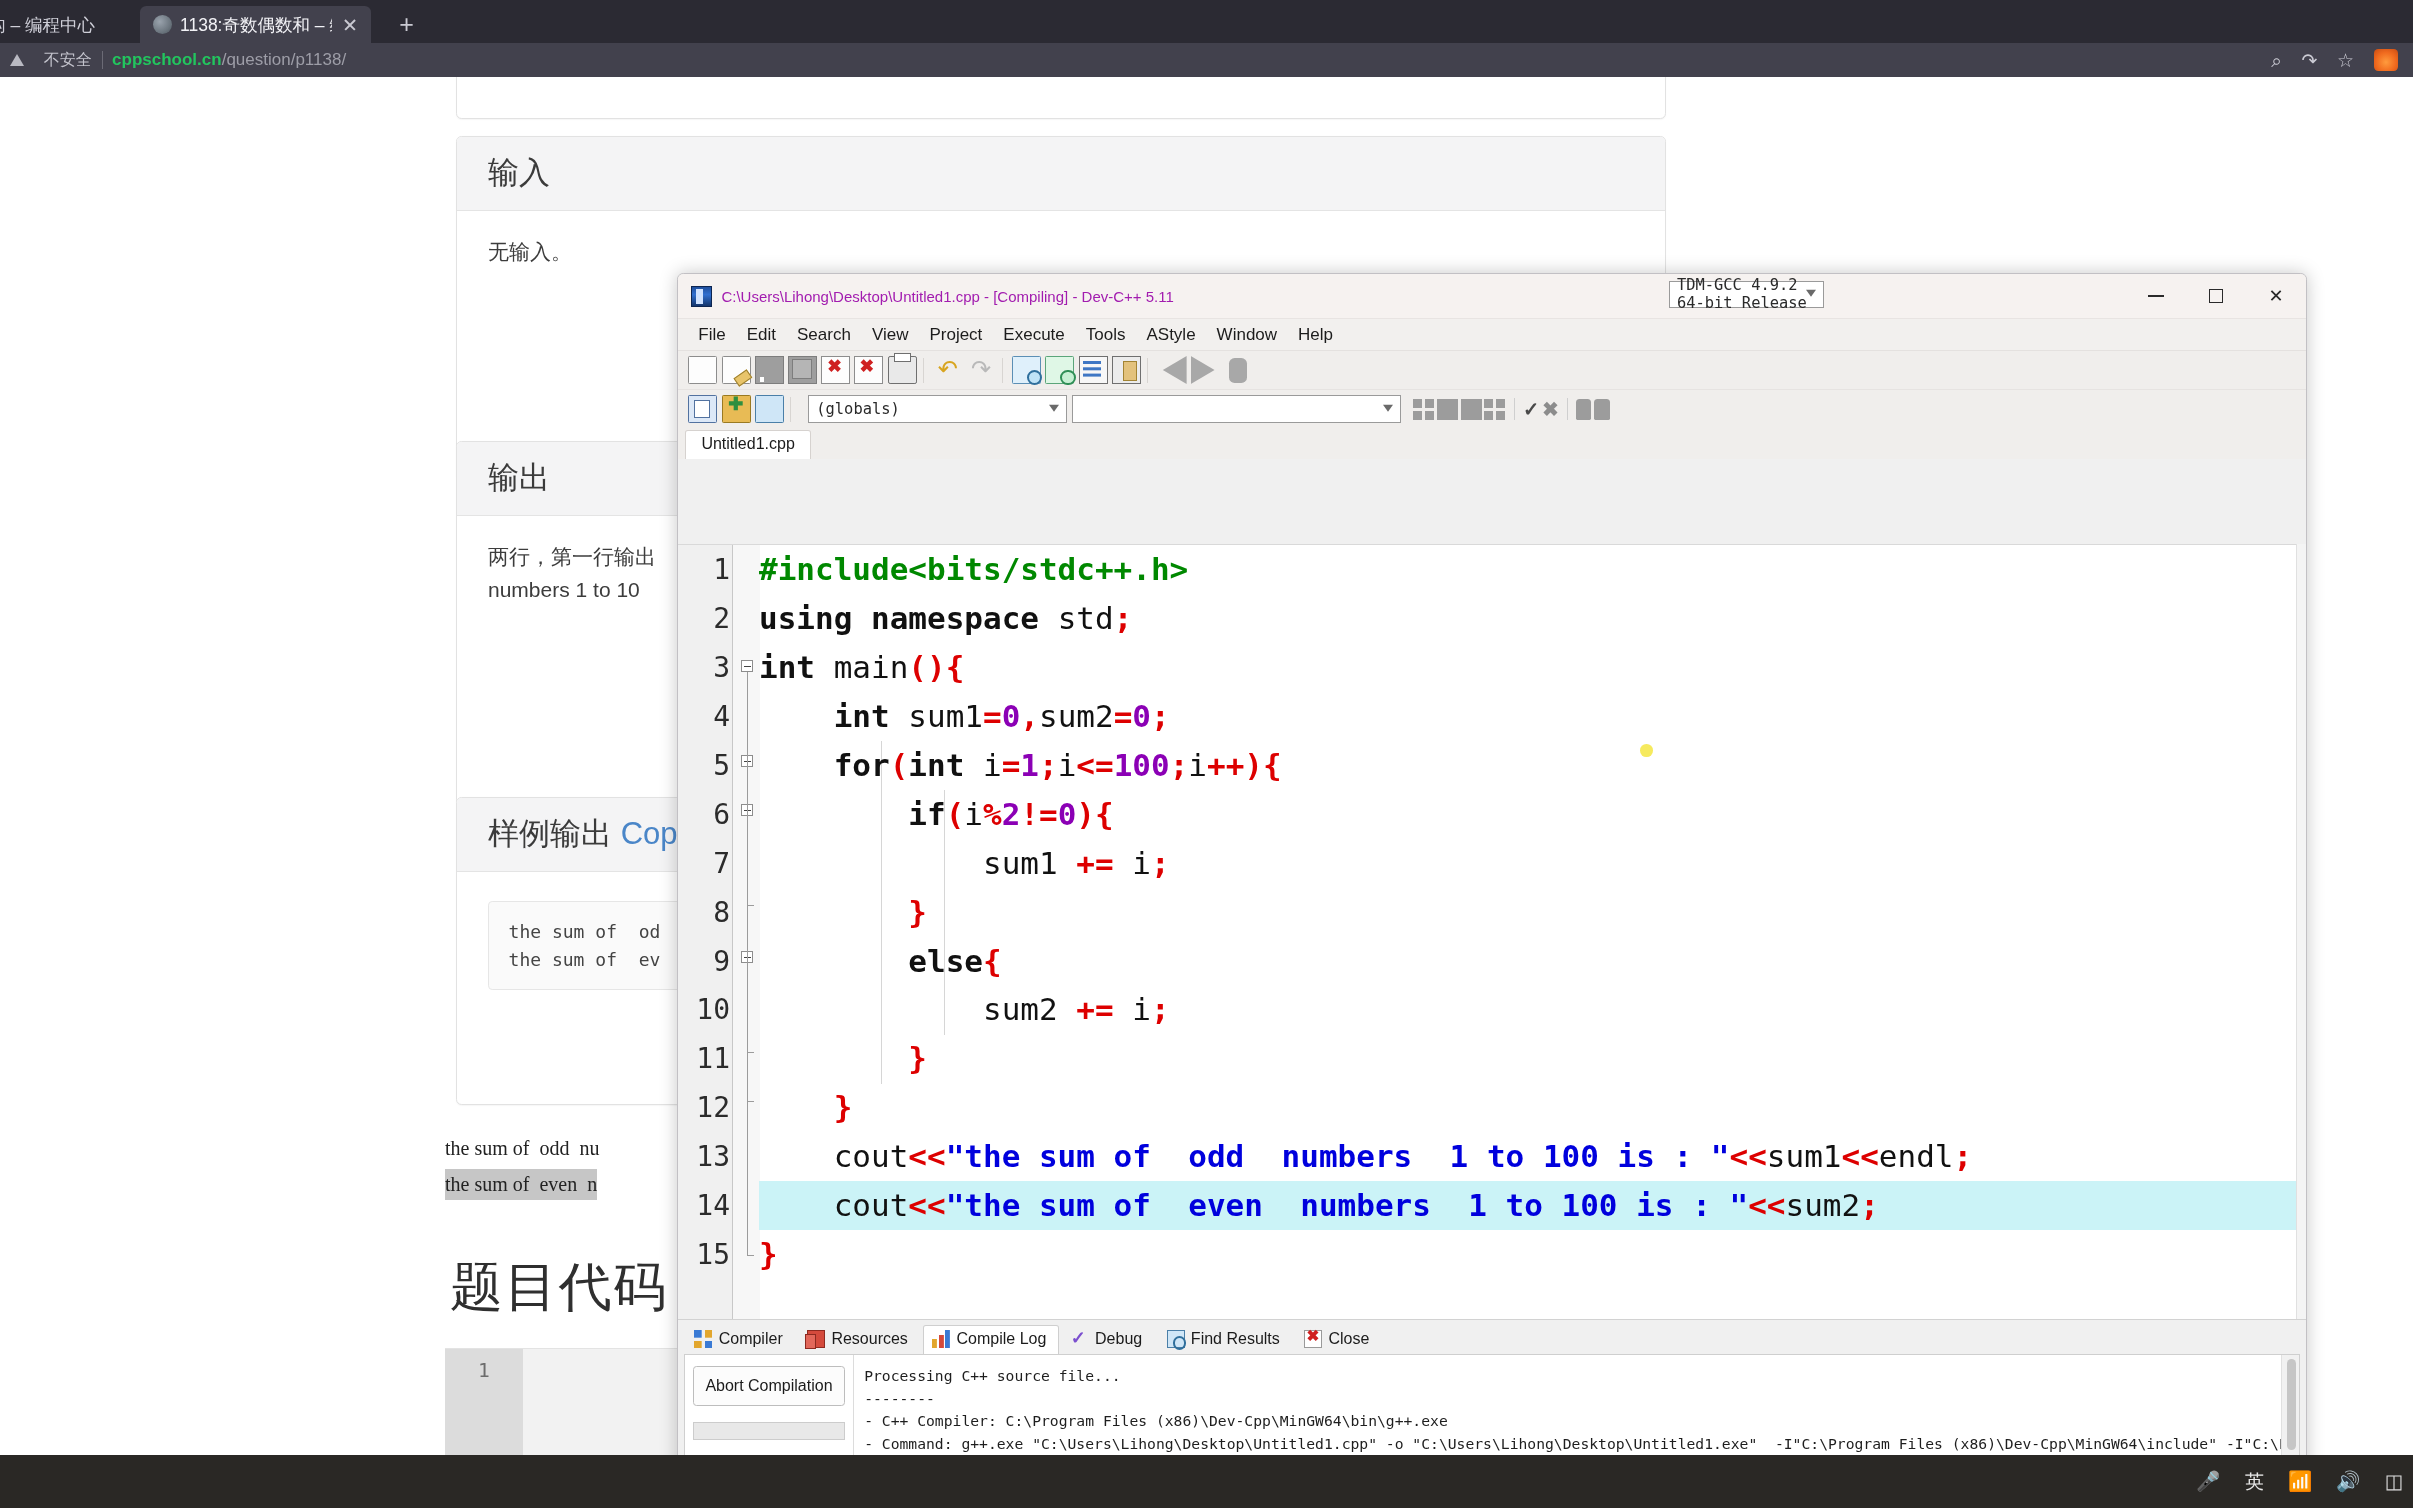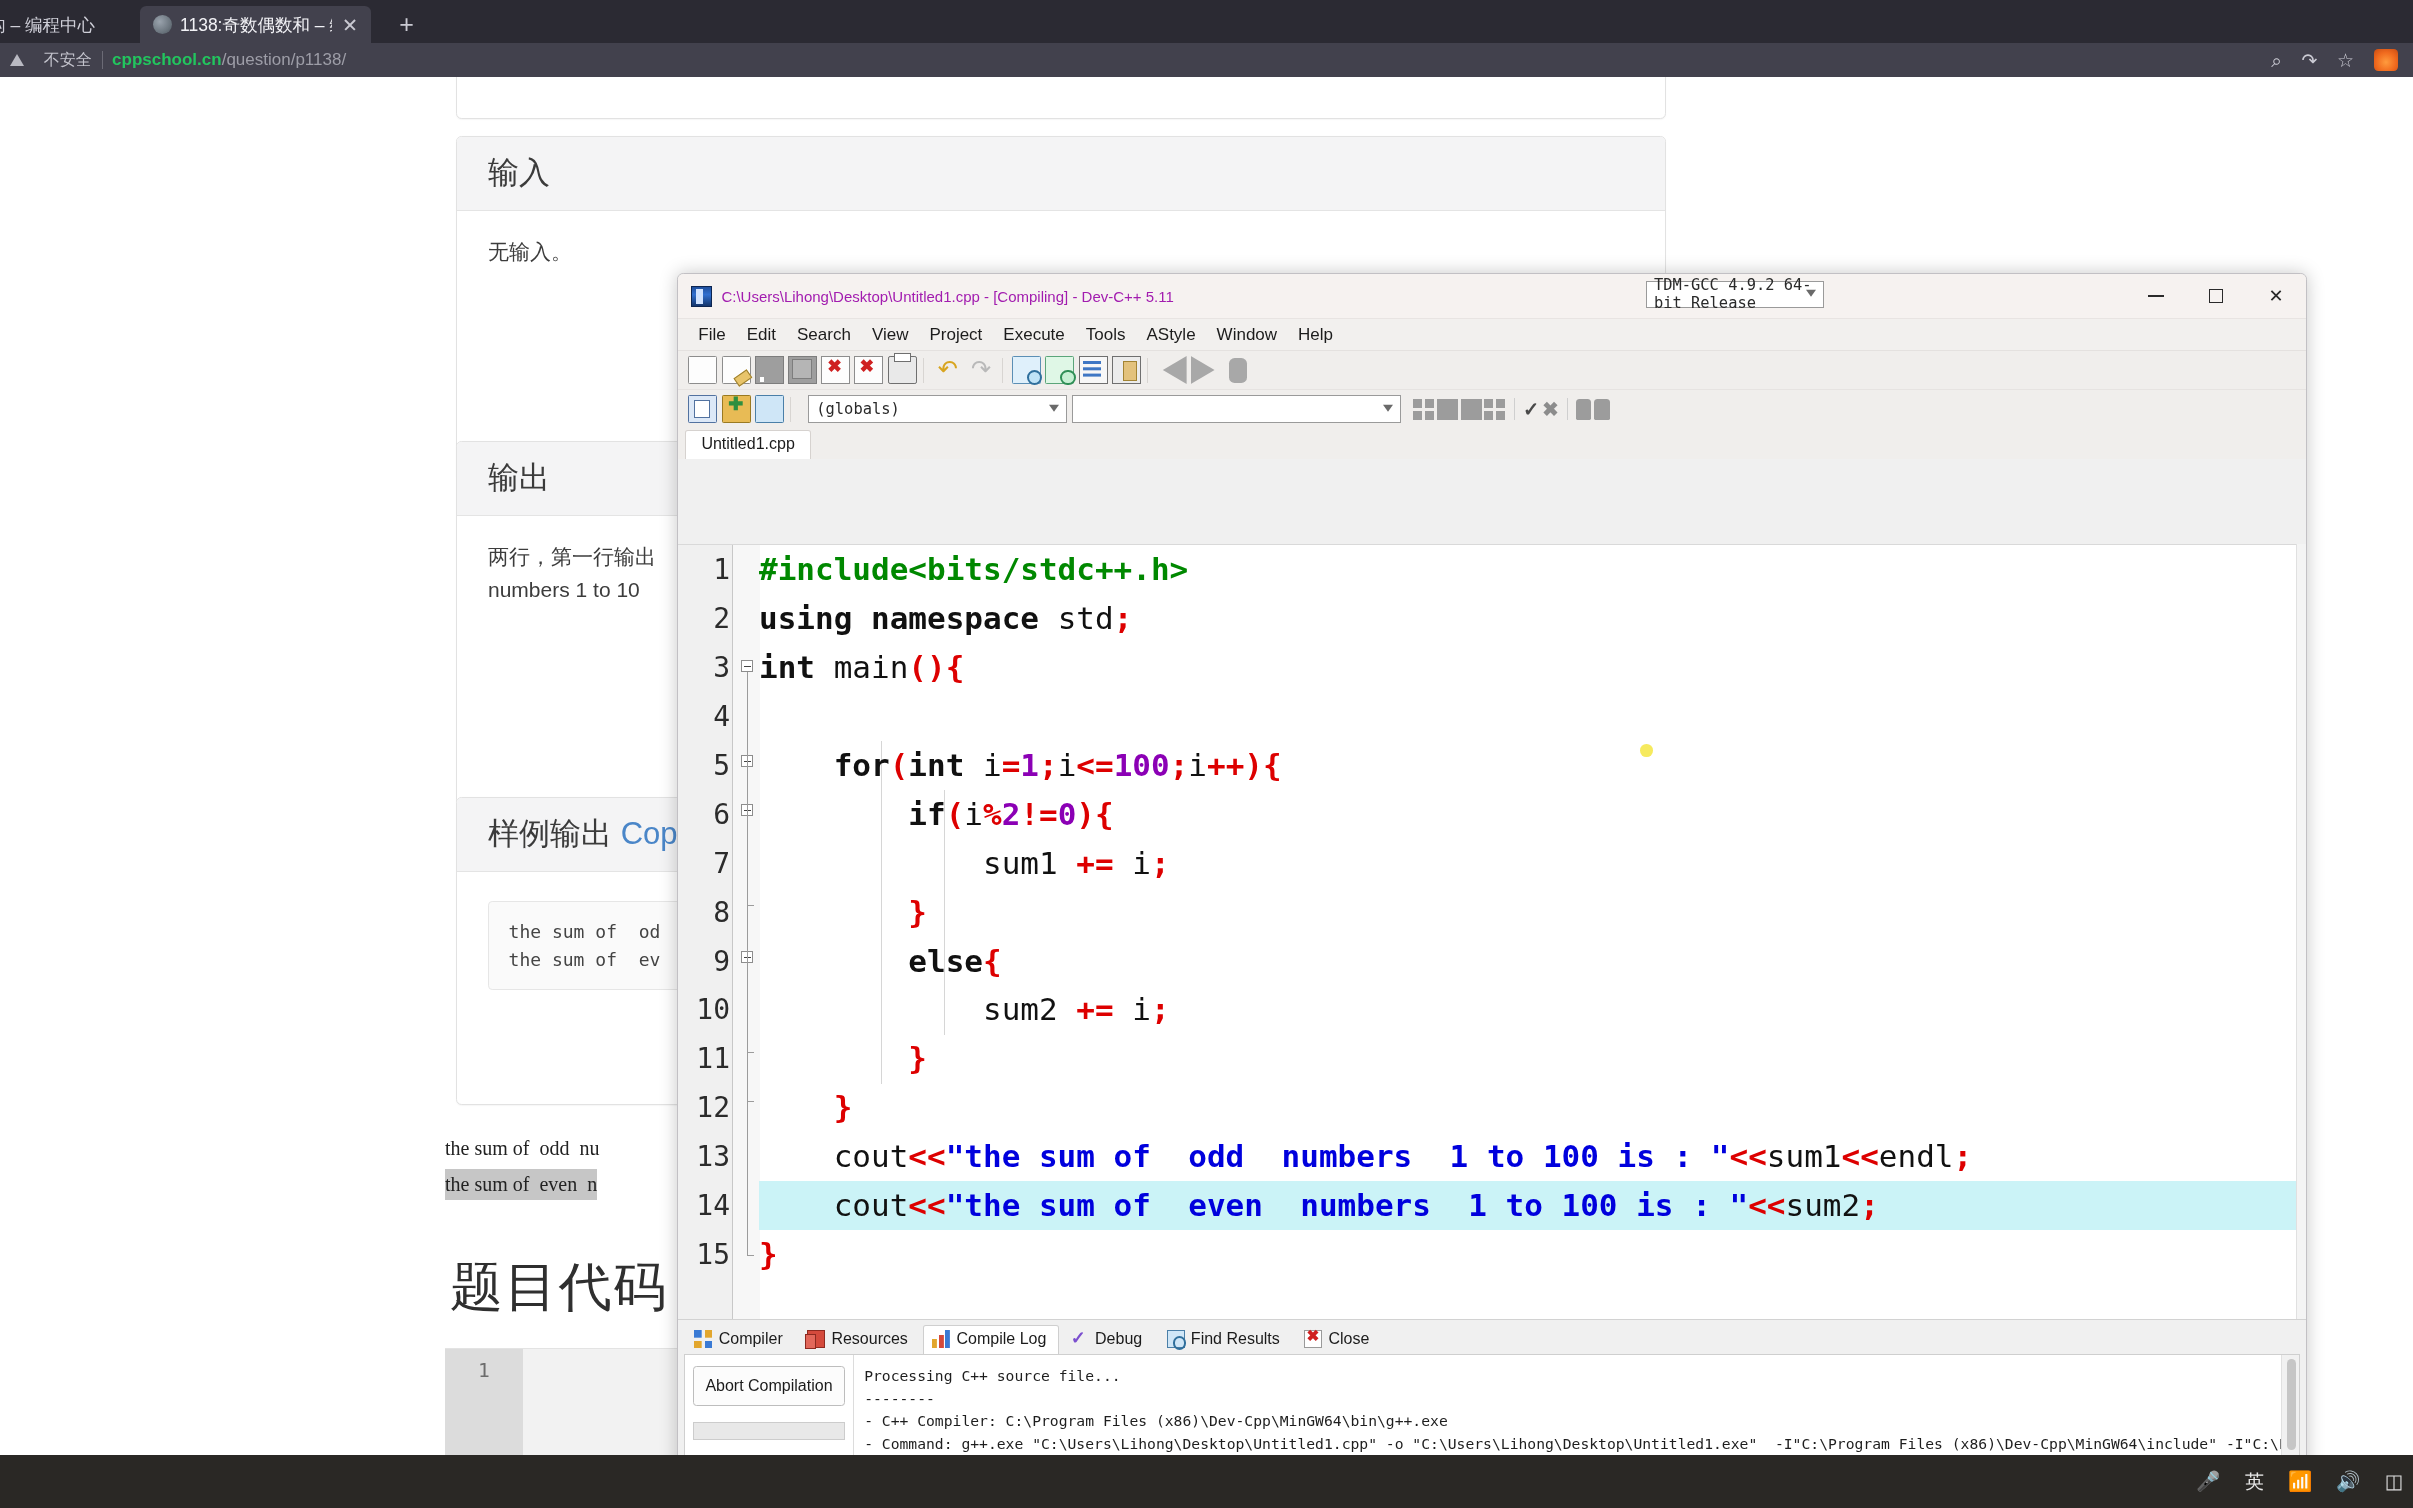--- a/index.html
+++ b/index.html
@@ -195,21 +195,21 @@
     position: relative;
   }
   .combo .chev {
     position: absolute; right: 7px; top: 50%; transform: translateY(-60%);
     width: 0; height: 0; border-left: 5.6px solid transparent;
     border-right: 5.6px solid transparent; border-top: 7px solid #6a6a6a;
   }
   .combo-globals { width: 259px; margin-left: 9.8px; }
   .combo-empty   { width: 329px; margin-left: 4.2px; }
   .combo-compiler {
-    position: absolute; right: 482px; top: 7px; width: 178px; height: 26.6px;
+    position: absolute; right: 482px; top: 7px; width: 155px; height: 26.6px;
   }
   .cls-toolbar { display: flex; align-items: center; gap: 2.8px; margin-left: 12.6px; }
   .cls-ic { width: 21px; height: 21px; background: #9c9c9c; }
   .cls-ic.quad {
     background: none;
     background-image:
       linear-gradient(#9c9c9c,#9c9c9c), linear-gradient(#9c9c9c,#9c9c9c),
       linear-gradient(#9c9c9c,#9c9c9c), linear-gradient(#9c9c9c,#9c9c9c);
     background-size: 9px 9px; background-repeat: no-repeat;
     background-position: 0 0, 12px 0, 0 12px, 12px 12px;
@@ -560,20 +560,21 @@
     <div class="code-area">
       <span class="ind-guide" style="left:122px; top:196px; height:343px;"></span>
       <span class="ind-guide" style="left:185px; top:245px; height:245px;"></span>
 
       <div class="ln" style="top:49px;"><span class="t-kw">using namespace </span><span class="t-id">std</span><span class="t-op">;</span></div>
 
       <div class="ln" style="top:0px;"><span class="t-pre">#include&lt;bits/stdc++.h&gt;</span></div>
 
       <div class="ln" style="top:98px;"><span class="t-kw">int </span><span class="t-id">main</span><span class="t-op">(){</span></div>
 
+      <div class="ln" style="top:147px;">    <span class="t-kw">int </span><span class="t-id">sum1</span><span class="t-op">=</span><span class="t-num">0</span><span class="t-op">,</span><span class="t-id">sum2</span><span class="t-op">=</span><span class="t-num">0</span><span class="t-op">;</span></div>
 
       <div class="ln" style="top:196px;">    <span class="t-kw">for</span><span class="t-op">(</span><span class="t-kw">int </span><span class="t-id">i</span><span class="t-op">=</span><span class="t-num">1</span><span class="t-op">;</span><span class="t-id">i</span><span class="t-op">&lt;=</span><span class="t-num">100</span><span class="t-op">;</span><span class="t-id">i</span><span class="t-op">++){</span></div>
 
       <div class="ln" style="top:245px;">        <span class="t-kw">if</span><span class="t-op">(</span><span class="t-id">i</span><span class="t-op">%</span><span class="t-num">2</span><span class="t-op">!=</span><span class="t-num">0</span><span class="t-op">){</span></div>
 
       <div class="ln" style="top:294px;">            <span class="t-id">sum1 </span><span class="t-op">+= </span><span class="t-id">i</span><span class="t-op">;</span></div>
 
       <div class="ln" style="top:343px;">        <span class="t-op">}</span></div>
 
       <div class="ln" style="top:392px;">        <span class="t-kw">else</span><span class="t-op">{</span></div>

